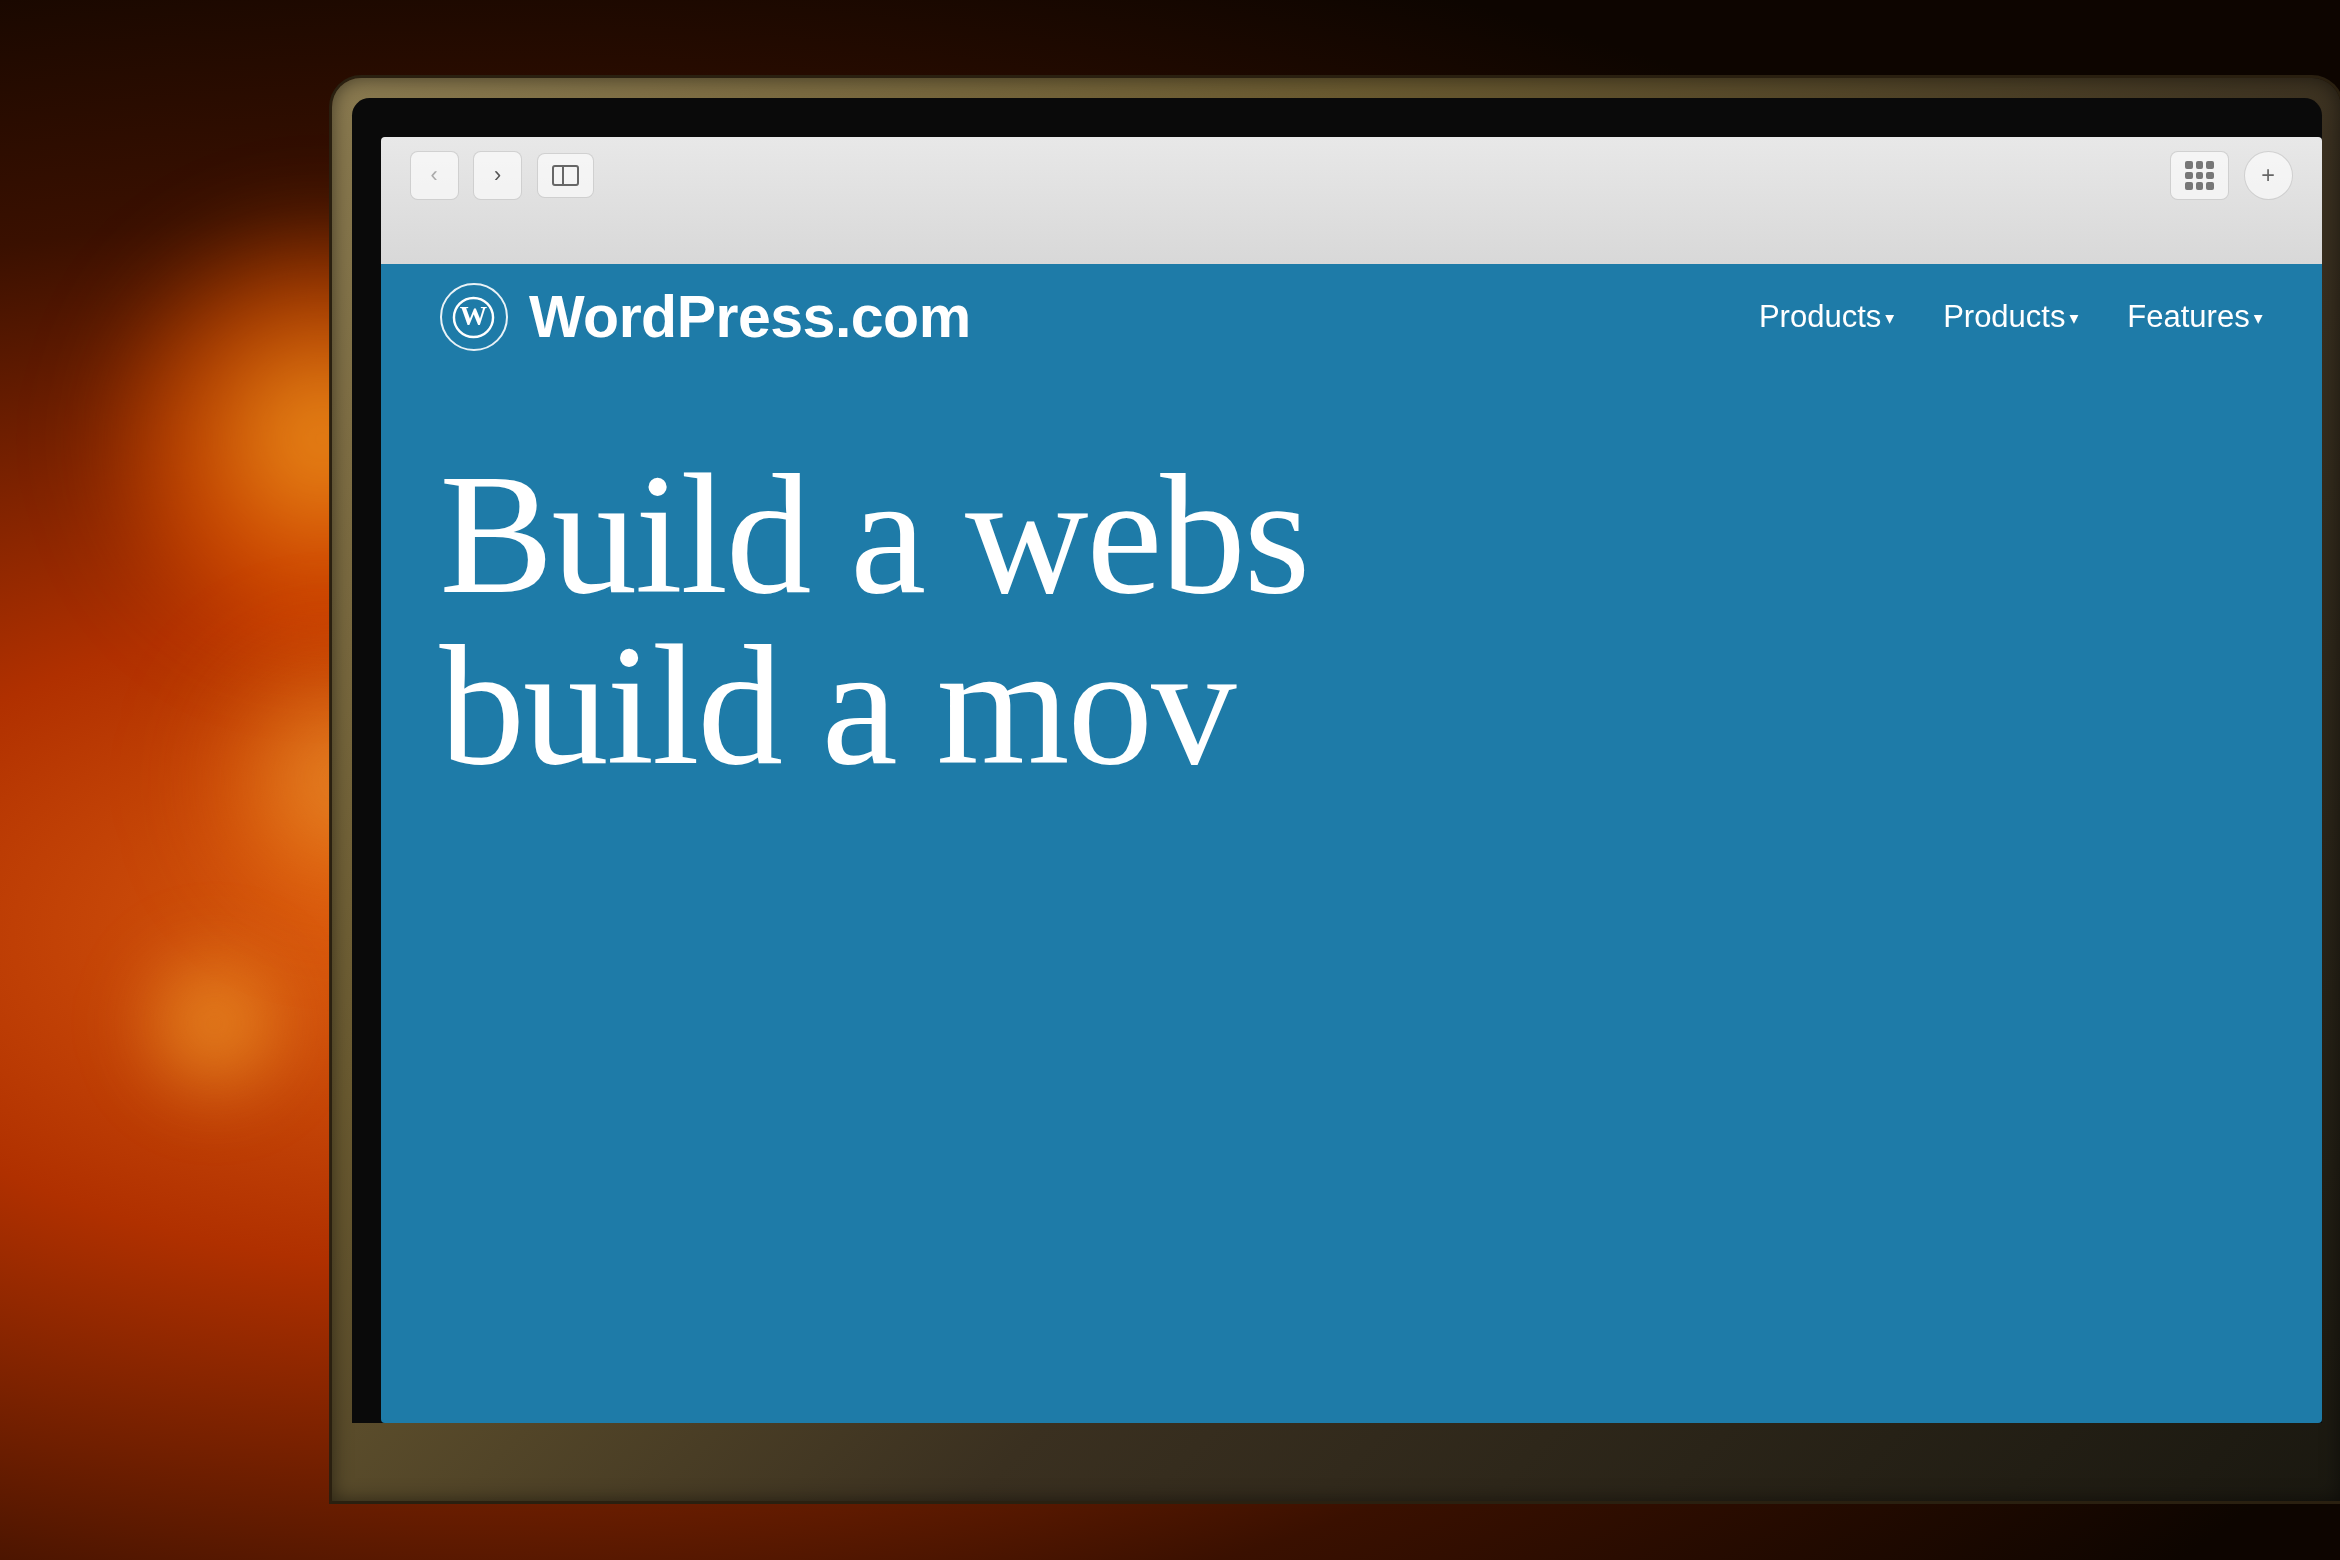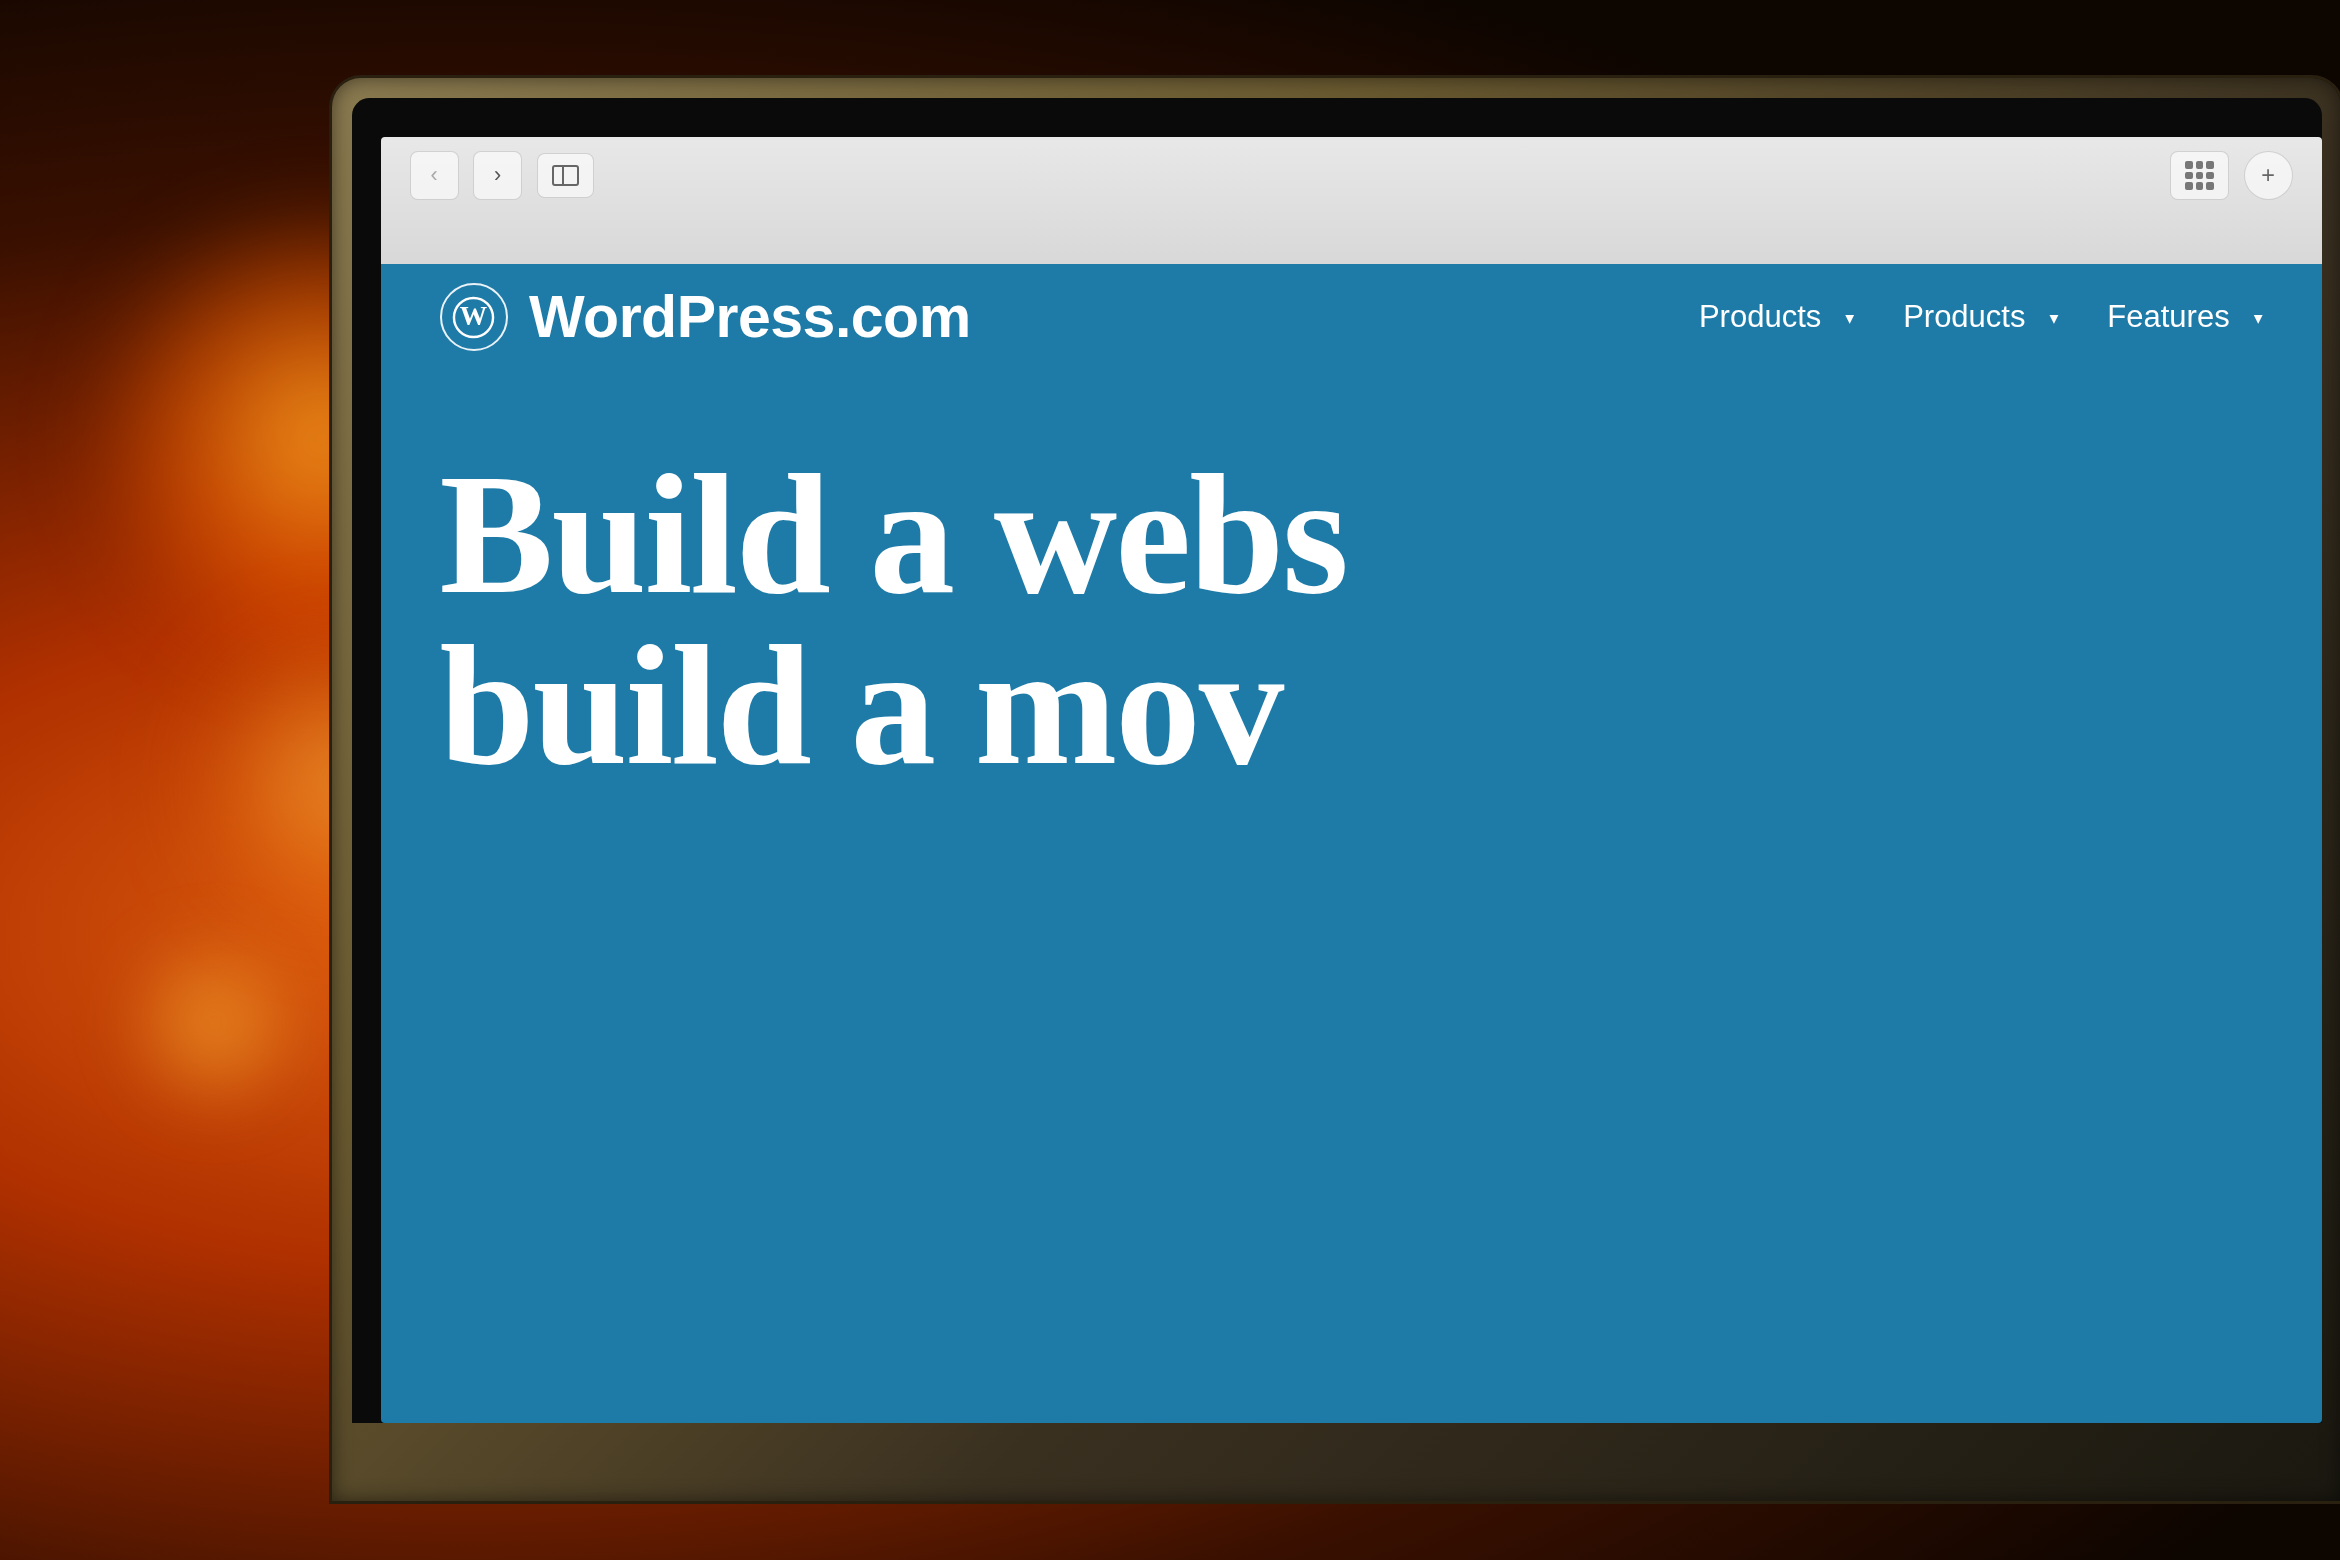--- a/index.html
+++ b/index.html
@@ -260,37 +260,37 @@
 
     .nav-spacer { flex: 1; }
 
     .nav-item {
       font-size: 31px;
       color: white;
       font-weight: 500;
       cursor: pointer;
       display: flex;
       align-items: center;
-      gap: 24px;
+      gap: 4px;
       white-space: nowrap;
     }
 
     .nav-arrow {
       font-size: 17.6px;
       margin-top: 2px;
     }
 
     
     .hero-area {
       padding: 78px 59px 0;
     }
 
     .hero-title {
       font-size: 171px;
-      font-weight: 700;
+      font-weight: 400;
       color: white;
       line-height: 1.0;
       font-family: Georgia, 'Times New Roman', serif;
       letter-spacing: -2px;
     }
   </style>
 </head>
 <body>
 
 <div class="background"></div>

